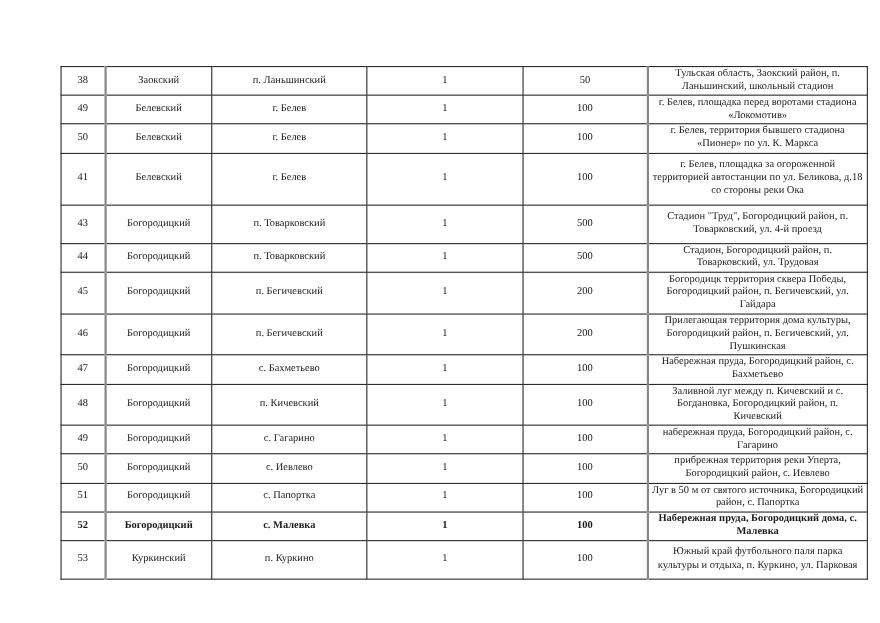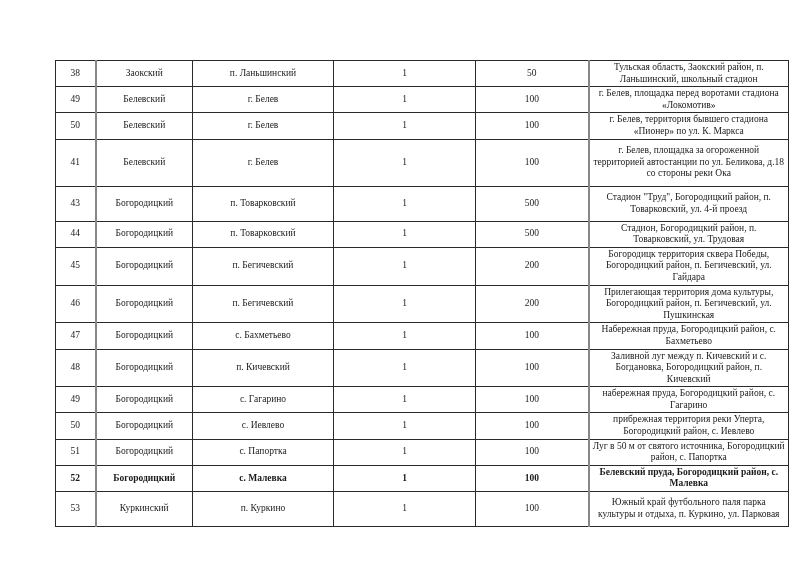--- a/index.html
+++ b/index.html
@@ -131,21 +131,21 @@
         <td class="c-cnt">1</td>
         <td class="c-qty">100</td>
         <td class="c-place">Луг в 50 м от святого источника, Богородицкий район, с. Папортка</td>
       </tr>
       <tr style="height: 23px; font-weight: bold;">
         <td class="c-num">52</td>
         <td class="c-dist">Богородицкий</td>
         <td class="c-loc">с. Малевка</td>
         <td class="c-cnt">1</td>
         <td class="c-qty">100</td>
-        <td class="c-place">Белевский пруда, Богородицкий район, с. Малевка</td>
+        <td class="c-place">Набережная пруда, Богородицкий дома, с. Малевка</td>
       </tr>
       <tr style="height: 35px;">
         <td class="c-num">53</td>
         <td class="c-dist">Куркинский</td>
         <td class="c-loc">п. Куркино</td>
         <td class="c-cnt">1</td>
         <td class="c-qty">100</td>
         <td class="c-place">Южный край футбольного паля парка культуры и отдыха, п. Куркино, ул. Парковая</td>
       </tr>
     </tbody>

